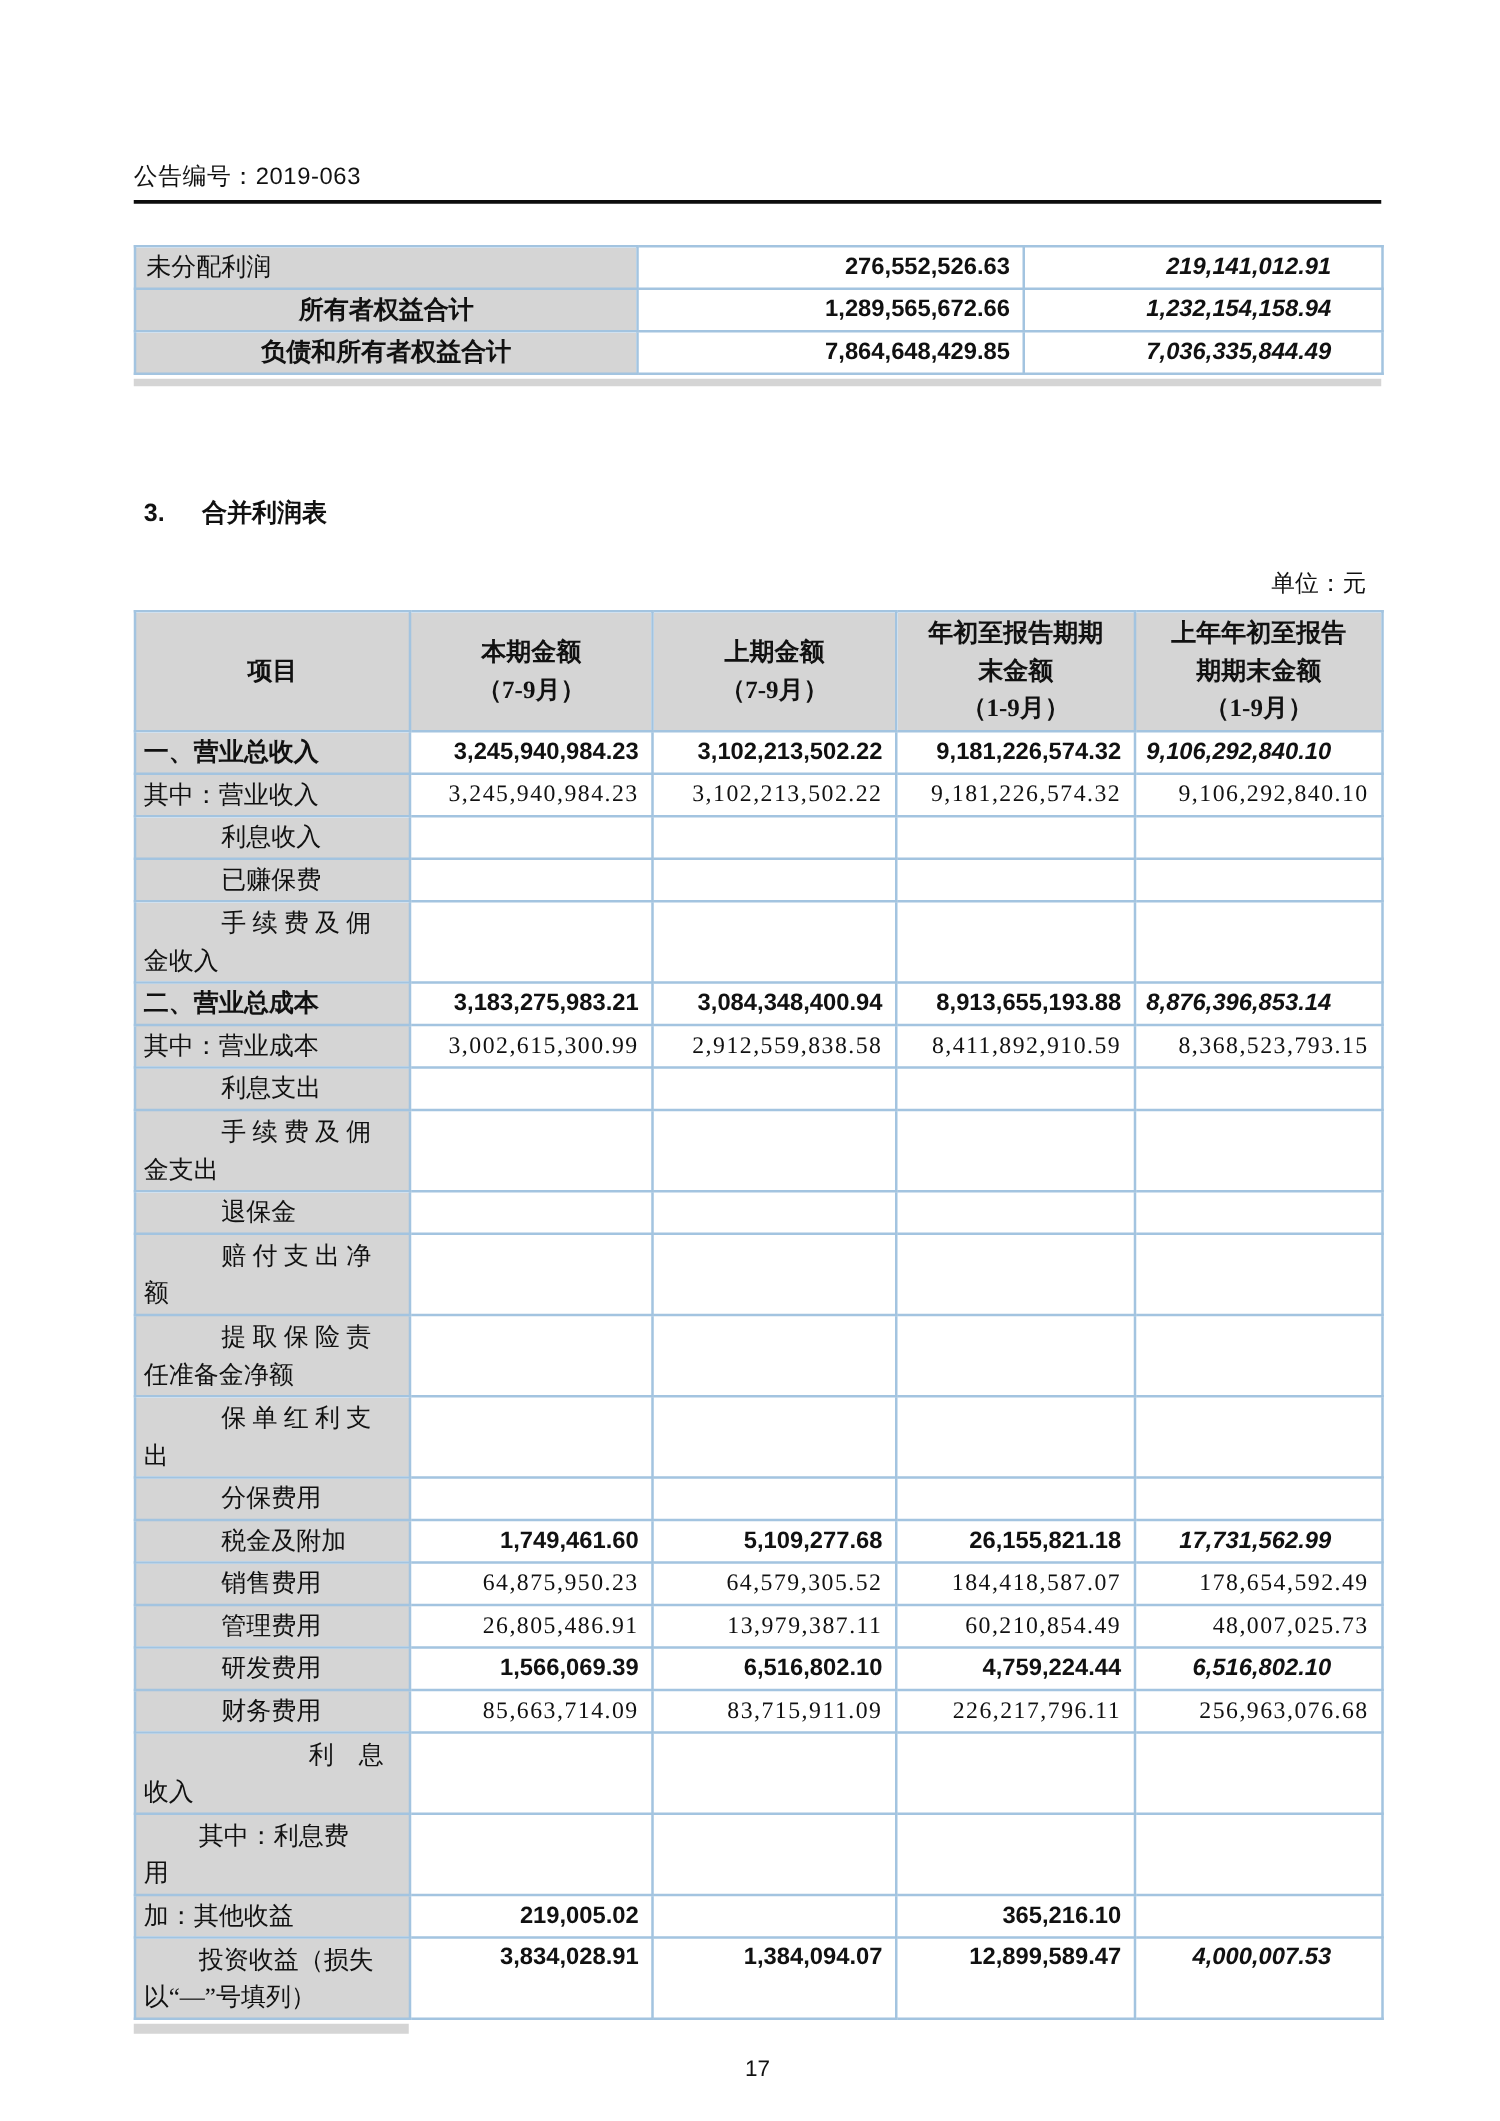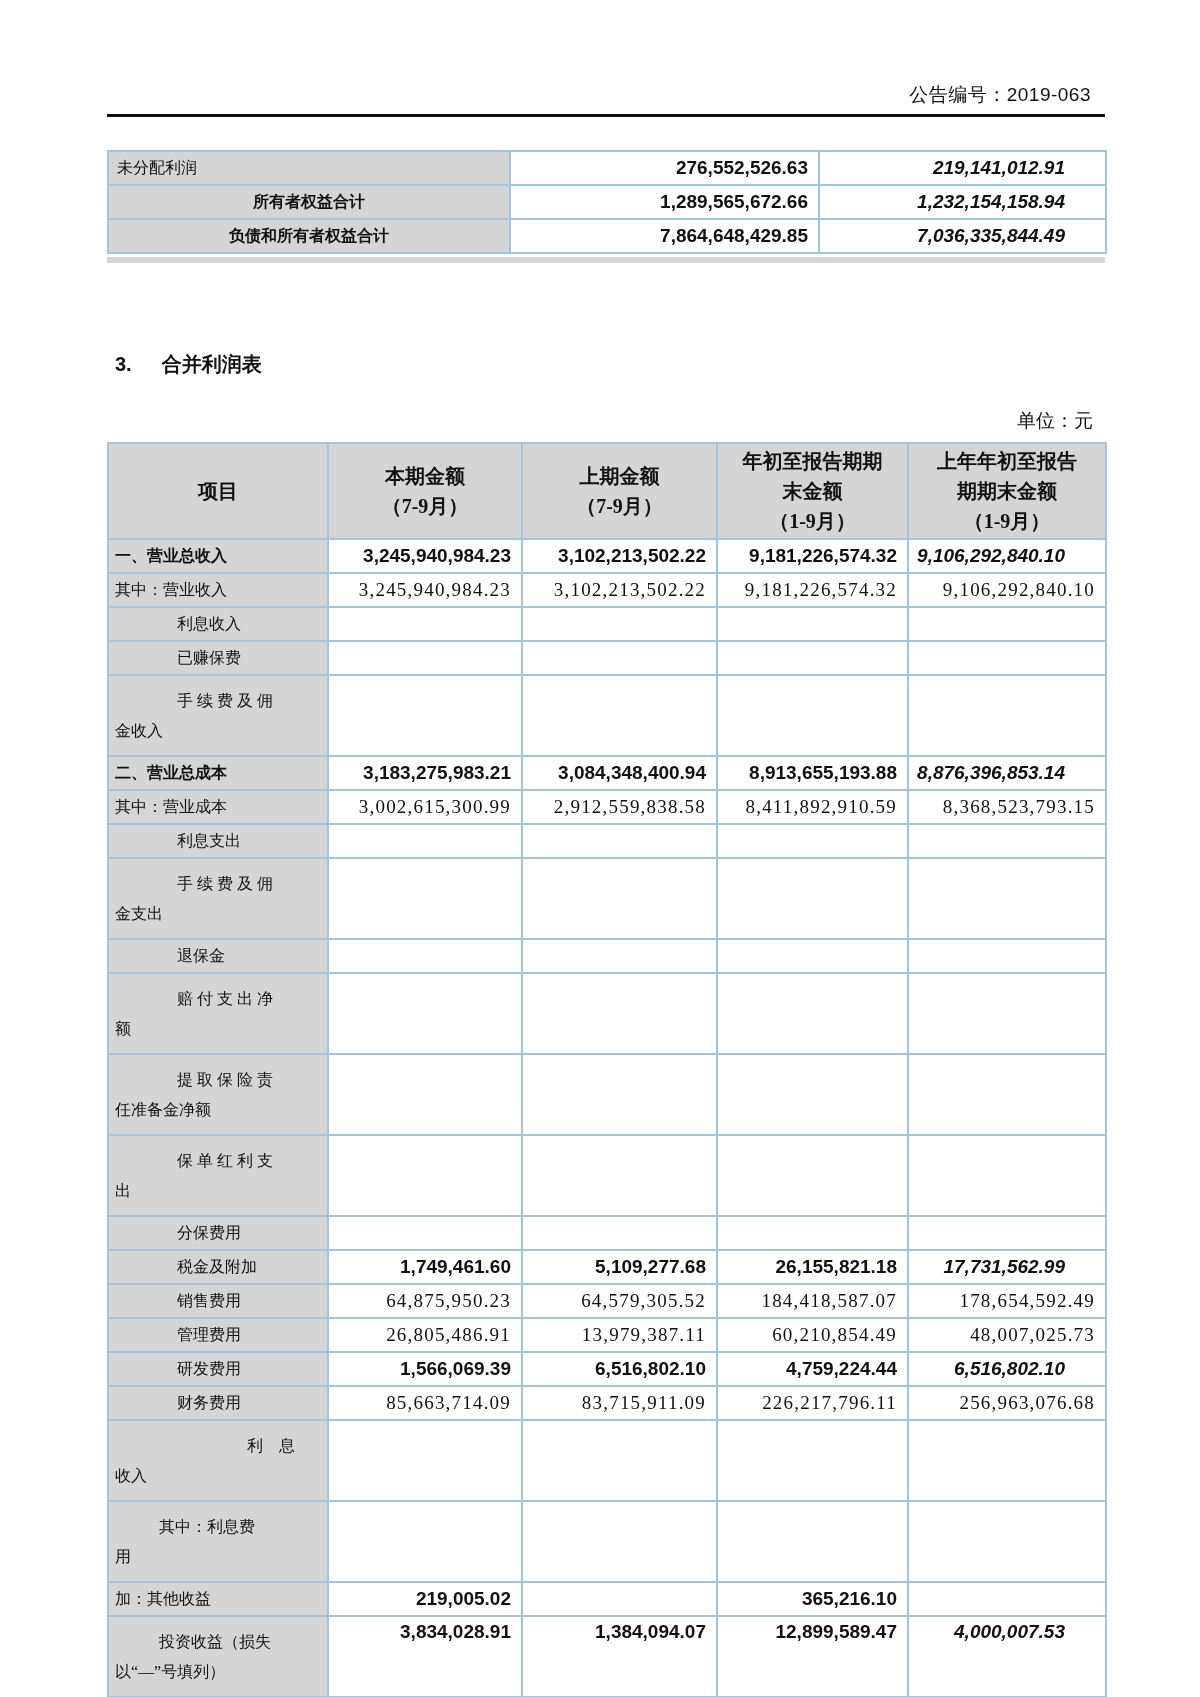--- a/index.html
+++ b/index.html
@@ -10,33 +10,34 @@
   *{box-sizing:border-box;margin:0;padding:0;}
   html,body{background:#ffffff;}
   body{
     width:1200px;height:1697px;overflow:hidden;
     font-family:"Liberation Serif","DejaVu Serif",serif;
     color:var(--ink);
   }
   .page{width:998px;margin-left:107px;padding-top:82px;}
 
   .doc-number{
-    text-align:right;font-size:19px;padding-right:14px;
+    text-align:left;font-size:19px;padding-right:14px;
     font-family:"Liberation Sans","DejaVu Sans",sans-serif;
     letter-spacing:.5px;
+    margin-top:46px;
   }
   .rule{height:3px;background:#0d0d0d;margin-top:6px;}
 
   table{border-collapse:collapse;table-layout:fixed;width:998px;}
   td,th{border:2px solid var(--border);vertical-align:middle;overflow:hidden;}
 
   
   .lbl{
     background:var(--gray);
-    font-size:16px;line-height:30px;
+    font-size:20px;line-height:30px;
     padding:1px 6px;text-align:left;white-space:pre-line;
   }
   .lbl.bold{font-weight:bold;}
   .lbl.center{text-align:center;margin-top:47px;}
   .lbl.left{padding-left:8px;}
   .ind0{text-indent:0;}
   .ind2{text-indent:44px;}
   .ind3{text-indent:62px;}
   .ind7{text-indent:132px;}
 
@@ -58,21 +59,21 @@
   .equity td{height:33px;}
 
   
   .income{margin-top:8px;}
   .income th{
     background:var(--gray);height:92px;
     font-size:20px;font-weight:bold;line-height:30px;
     text-align:center;white-space:pre-line;padding:2px 4px;
   }
   .h1 td{height:32px;}
-  .h2 td{height:81px;}
+  .h2 td{height:65px;}
   .h2 td.num{vertical-align:top;padding-top:4px;}
 
   .sliver{background:var(--gray);}
   .sliver.full{width:998px;height:6px;margin-top:3px;}
   .sliver.col1{width:220px;height:8px;margin-top:3px;}
 
   .section-title{
     margin-top:88px;font-size:20px;font-weight:bold;
   }
   .section-title .no{display:inline-block;margin-left:8px;margin-right:30px;font-family:"Liberation Sans","DejaVu Sans",sans-serif;}

